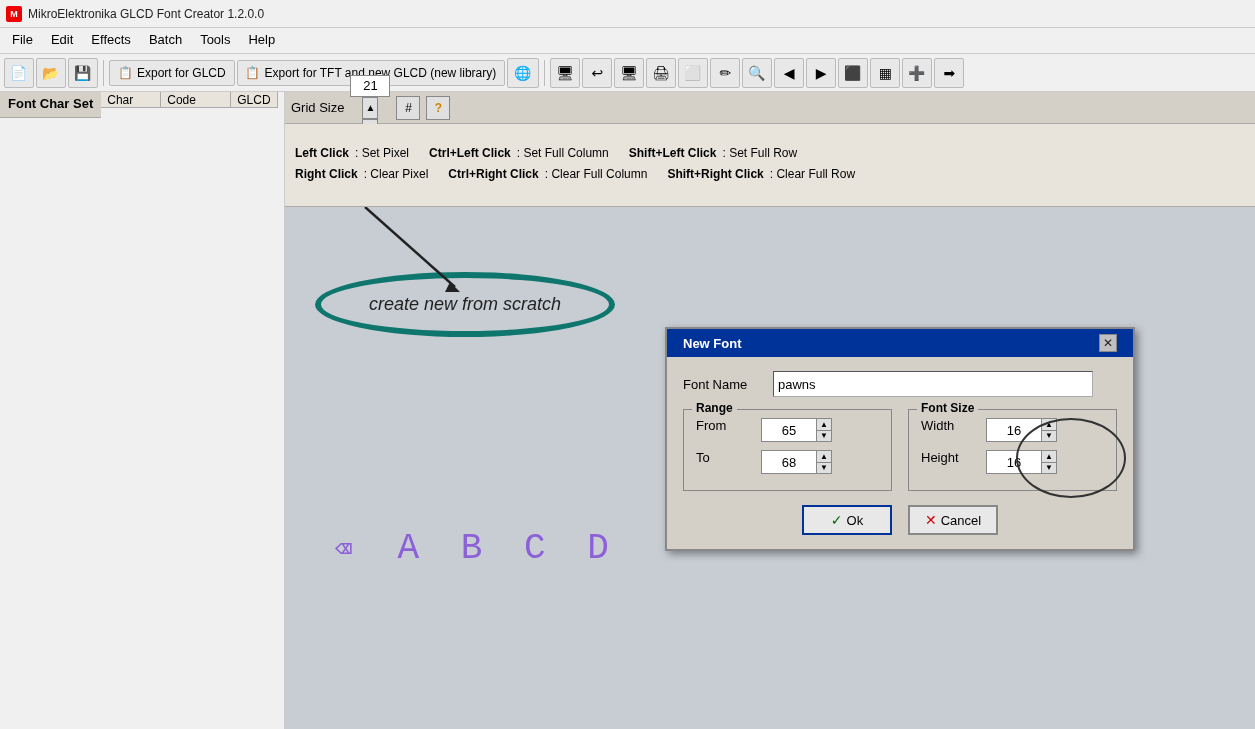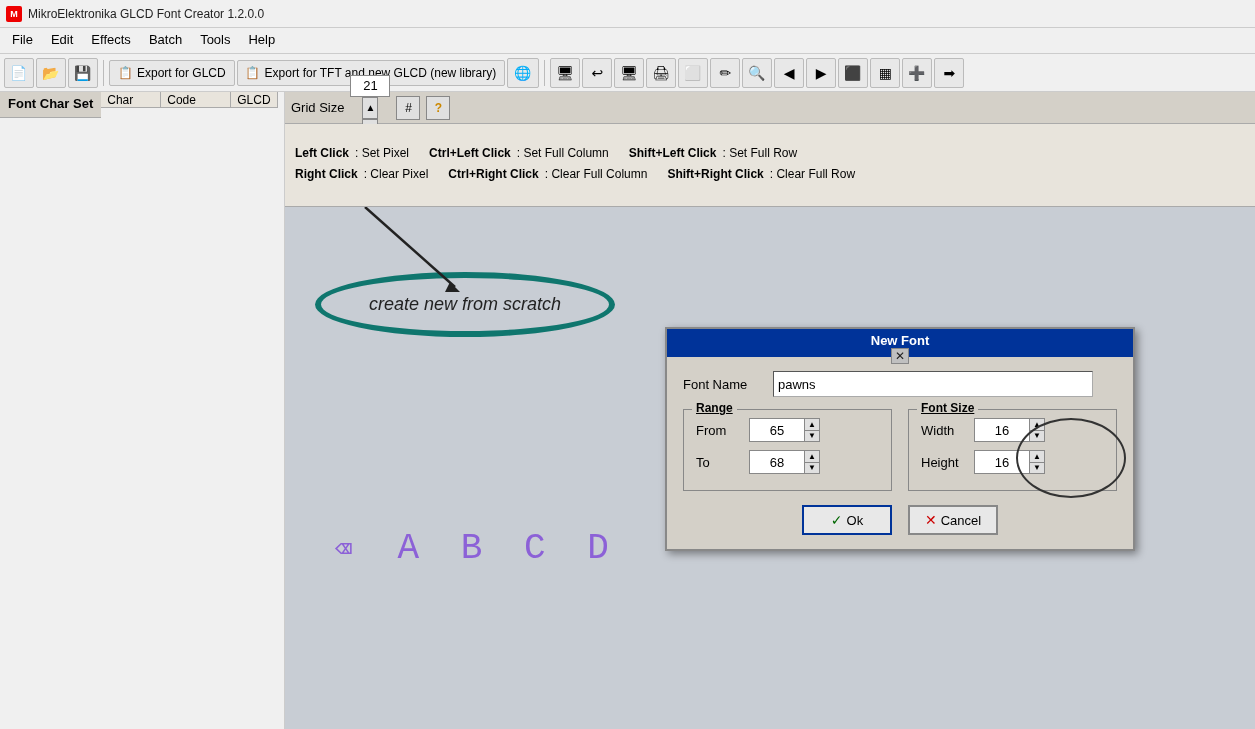--- a/index.html
+++ b/index.html
@@ -179,21 +179,20 @@
       pointer-events: all;
     }
     #dialog-titlebar {
       background: #003399;
       color: white;
       display: flex;
       align-items: center;
       justify-content: space-between;
       padding: 4px 16px;
       height: 28px;
-      flex-direction: column;
     }
     #dialog-titlebar .dialog-title { font-size: 13px; font-weight: bold; }
     #dialog-titlebar .close-btn {
       width: 18px; height: 18px;
       background: #c0c0c0; border: 1px solid #888;
       cursor: pointer; display: flex; align-items: center; justify-content: center;
       font-size: 12px; color: #222;
     }
     #dialog-body {
       padding: 14px 16px;
@@ -226,27 +225,26 @@
       position: relative;
       flex: 1;
     }
     .section-title {
       position: absolute;
       top: -9px; left: 8px;
       background: #d4d0c8;
       padding: 0 4px;
       font-size: 12px;
       font-weight: bold;
-      text-decoration: underline;
     }
     .section-row {
       display: flex;
-      align-items: center;
+      align-items: flex-start;
       margin-bottom: 8px;
-      gap: 8px;
+      gap: 20px;
     }
     .section-row:last-child { margin-bottom: 0; }
     .section-label { font-size: 13px; min-width: 45px; }
     .spin-container { display: flex; align-items: stretch; }
     .spin-input {
       width: 55px; height: 24px;
       border: 1px solid #888; background: white;
       text-align: center; font-size: 13px;
       border-right: none;
     }

